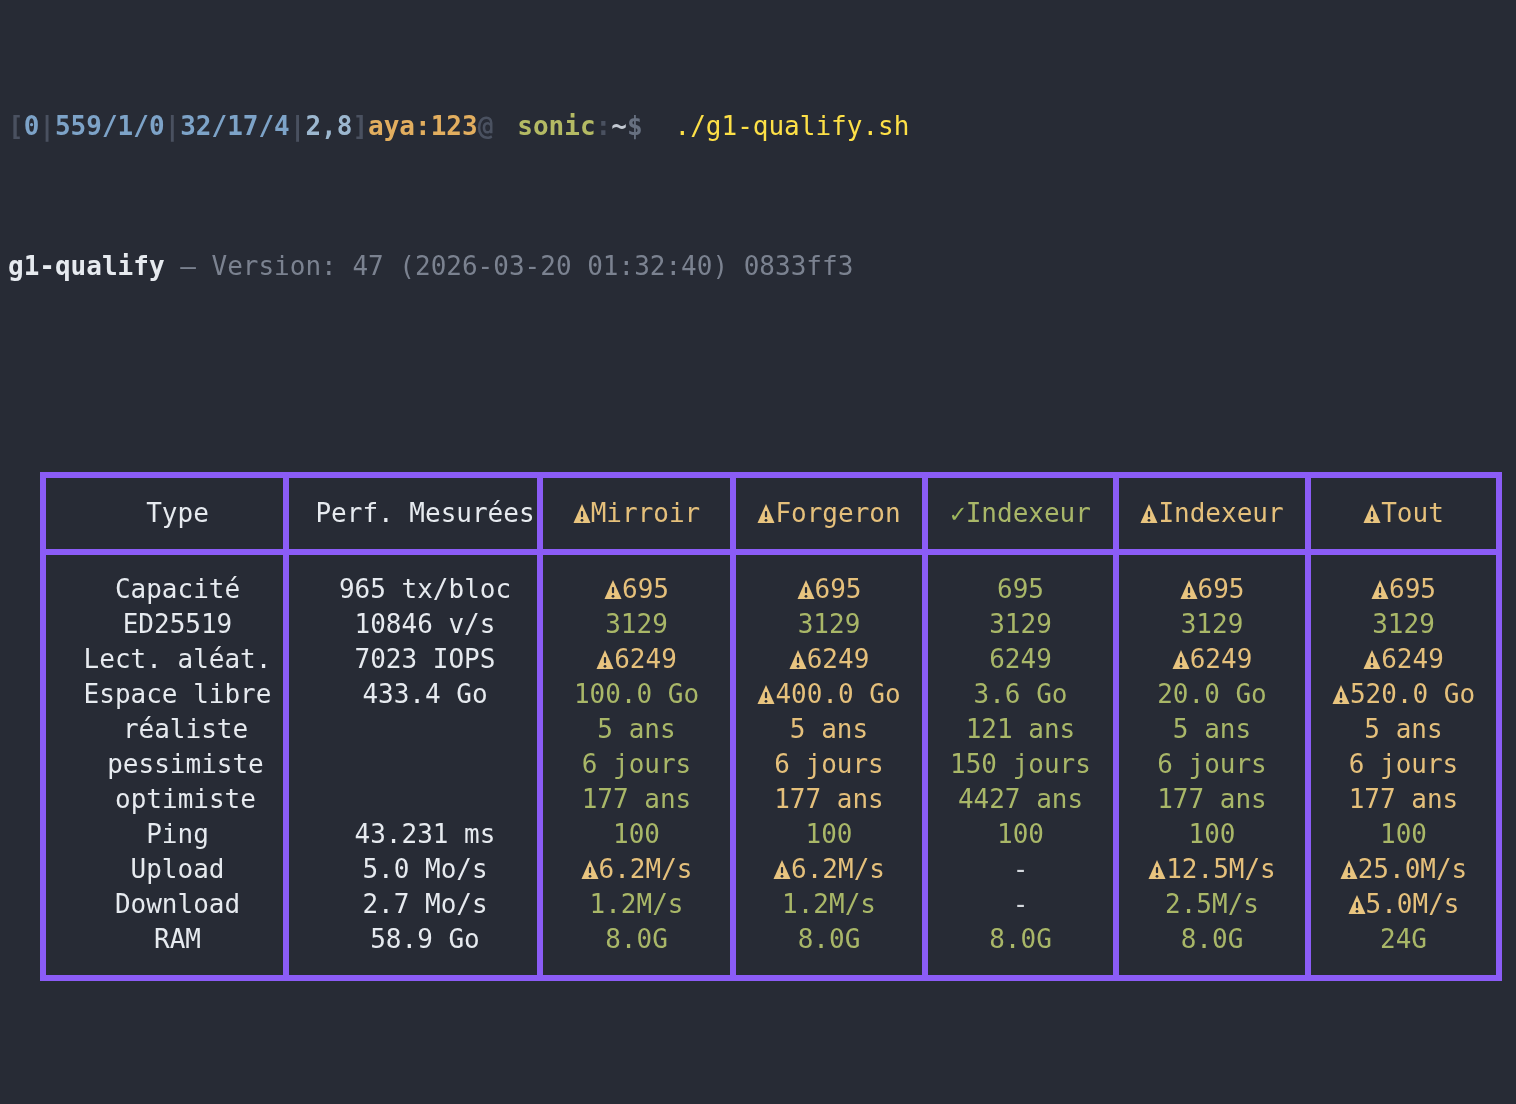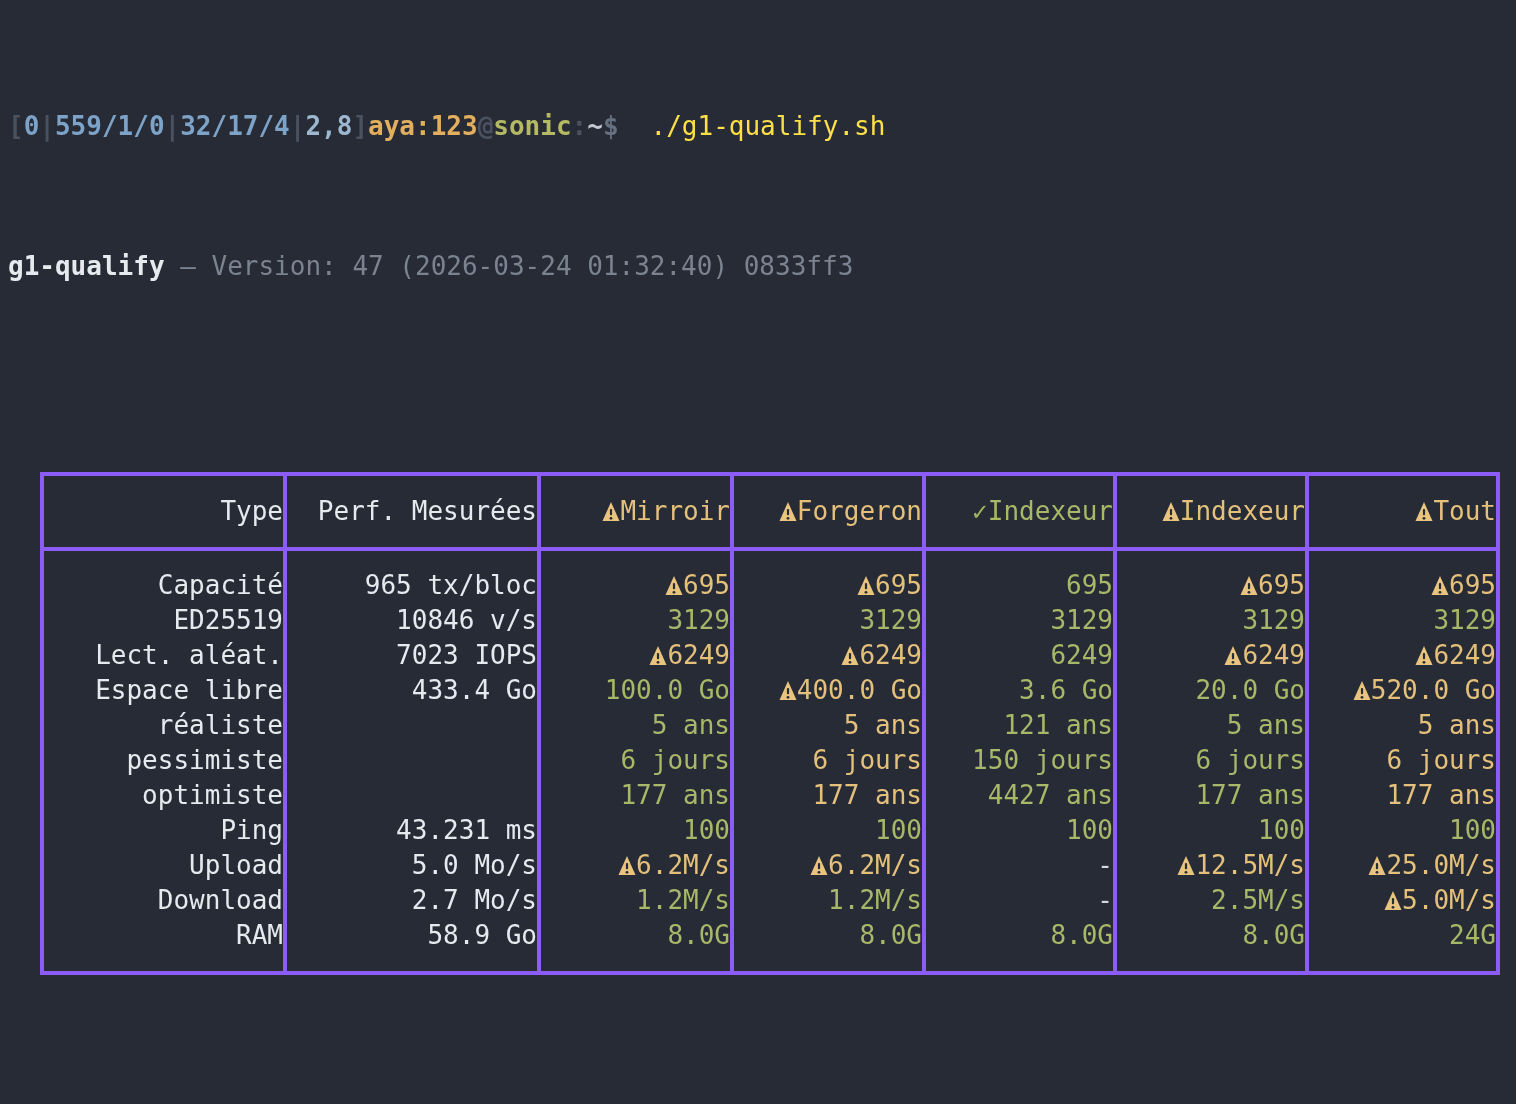--- a/index.html
+++ b/index.html
@@ -12,34 +12,34 @@
     padding:4px 0 0 8px;
     overflow:hidden;
     white-space:pre;
   }
   .line{height:35px;line-height:35px;white-space:pre;}
   
   .punct{color:#4a5160;font-weight:bold;}
   .blue{color:#7da3c8;font-weight:bold;}
   .lblue{color:#9cb7cf;font-weight:bold;}
   .gold{color:#e2ae5f;font-weight:bold;}
-  .olive{color:#b4ba64;font-weight:bold;}
+  .olive{color:#b4ba64;font-weight:bold;margin-left:24px;}
   .tilde{color:#c3c9d2;font-weight:bold;}
   .dollar{color:#677080;font-weight:bold;}
   .cmd{color:#fde047;margin-left:32px;}
   .app-name{color:#e6eaef;font-weight:bold;}
   .muted{color:#7b8290;}
   
   .title-line{margin-top:35px;color:#a4cdc7;}
   .hbar{display:inline-block;width:38px;height:22px;vertical-align:-2px;
     background:repeating-linear-gradient(180deg,#a4cdc7 0 4px,transparent 4px 9px);}
   .title-text{color:#a4cdc7;}
   
   table{border-collapse:collapse;table-layout:fixed;width:1456px;margin:48px 0 0 32px;}
-  th,td{border:4px solid #8b5cf6;vertical-align:top;padding:0;text-align:right;font-weight:normal;}
+  th,td{border:6px solid #8b5cf6;vertical-align:top;padding:0;text-align:center;font-weight:normal;}
   th{padding:18px 0;}
   .col-type .line,.th-type{padding-left:26px;}
   .col-measured .line,.th-measured{padding-left:24px;}
   .col-service .line,.th-service{}
   tbody td{padding:17px 0 18px 0;}
   .ok{color:#a9b768;}
   .warn{color:#e5c07b;}
   .plain{color:#d5d9de;}
   .white{color:#e6eaef;}
   .indent{padding-left:42px !important;}
@@ -47,21 +47,21 @@
   .icon svg{vertical-align:-3px;}
   .check{color:#9db65c;}
 </style>
 </head>
 <body>
 
 <div class="screen">
 
   <div class="line"><span class="punct">[</span><span class="blue">0</span><span class="punct">|</span><span class="blue">559/1/0</span><span class="punct">|</span><span class="blue">32/17/4</span><span class="punct">|</span><span class="lblue">2,8</span><span class="punct">]</span><span class="gold">aya:123</span><span class="punct">@</span><span class="olive">sonic</span><span class="punct">:</span><span class="tilde">~</span><span class="dollar">$</span><span class="cmd">./g1-qualify.sh</span></div>
 
-  <div class="line"><span class="app-name">g1-qualify</span><span class="muted"> — Version: 47 (2026-03-24 01:32:40) 0833ff3</span></div>
+  <div class="line"><span class="app-name">g1-qualify</span><span class="muted"> — Version: 47 (2026-03-20 01:32:40) 0833ff3</span></div>
 
 
   <table>
     <colgroup>
       <col style="width:243px"><col style="width:254px"><col style="width:193px">
       <col style="width:192px"><col style="width:191px"><col style="width:192px"><col style="width:191px">
     </colgroup>
     <thead>
       <tr id="cols-row"><th class="th-type"><span class="white">Type</span></th><th class="th-measured"><span class="white">Perf. Mesurées</span></th><th class="th-service"><span class="icon"><svg width="18" height="23" viewBox="0 0 18 23" xmlns="http://www.w3.org/2000/svg">
     <path d="M9 2 L17.5 21 H0.5 Z" fill="#e8c47f"></path>

